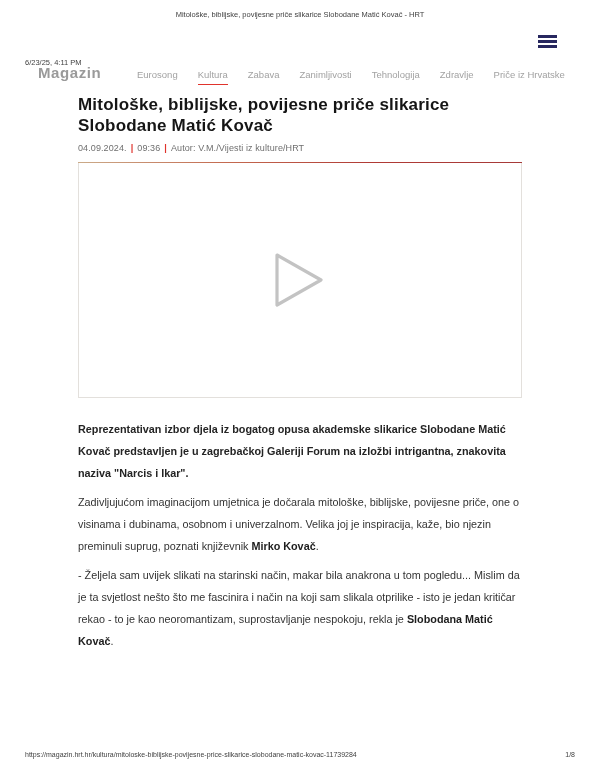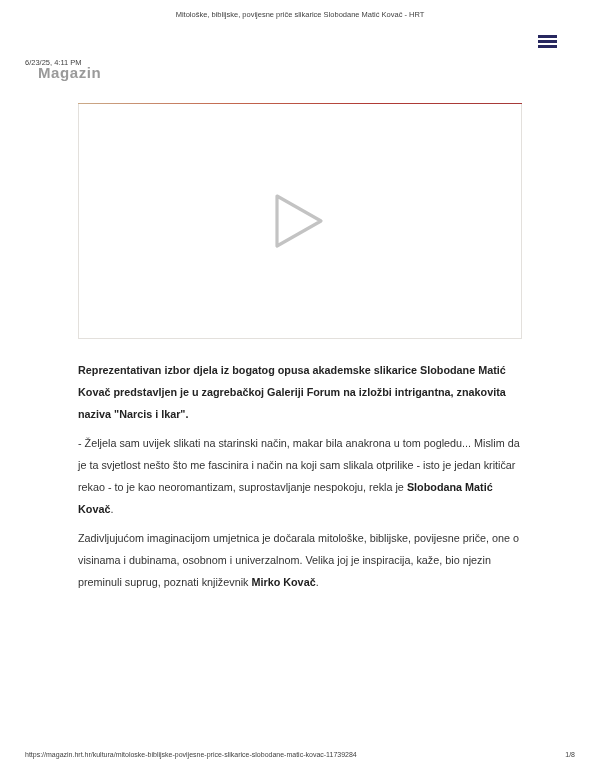--- a/index.html
+++ b/index.html
@@ -94,34 +94,47 @@
 </div>
 
 <button class="hamburger" aria-label="menu">
   <span class="bar"></span>
   <span class="bar"></span>
   <span class="bar"></span>
 </button>
 
 <div class="nav-row">
   <a class="logo">Magazin</a>
+  <div class="nav-links">
+    <a>Eurosong</a>
+    <a class="active">Kultura</a>
+    <a>Zabava</a>
+    <a>Zanimljivosti</a>
+    <a>Tehnologija</a>
+    <a>Zdravlje</a>
+    <a>Priče iz Hrvatske</a>
+  </div>
 </div>
 
 <div class="article">
+  <h1>Mitološke, biblijske, povijesne priče slikarice Slobodane Matić Kovač</h1>
 
+  <div class="meta">
+    <span>04.09.2024.</span><span class="pipe">|</span><span>09:36</span><span class="pipe">|</span><span>Autor: V.M./Vijesti iz kulture/HRT</span>
+  </div>
 
   <div class="video">
     <svg class="play" width="52" height="56" viewBox="0 0 52 56">
       <polygon points="3,3 47,28 3,53" fill="none" stroke="#c3c3c3" stroke-width="3.2" stroke-linejoin="round"></polygon>
     </svg>
   </div>
 
   <p class="lead">Reprezentativan izbor djela iz bogatog opusa akademske slikarice Slobodane Matić Kovač predstavljen je u zagrebačkoj Galeriji Forum na izložbi intrigantna, znakovita naziva "Narcis i Ikar".</p>
 
+  <p class="body-p"><span>Zadivljujućom imaginacijom umjetnica je dočarala mitološke, biblijske, povijesne priče, one o visinama i dubinama, osobnom i univerzalnom. Velika joj je inspiracija, kaže, bio njezin preminuli suprug, poznati književnik </span><b>Mirko Kovač</b><span>.</span></p>
+
   <p class="body-p"><span>- Željela sam uvijek slikati na starinski način, makar bila anakrona u tom pogledu... Mislim da je ta svjetlost nešto što me fascinira i način na koji sam slikala otprilike - isto je jedan kritičar rekao - to je kao neoromantizam, suprostavljanje nespokoju, rekla je </span><b>Slobodana Matić Kovač</b><span>.</span></p>
-
-  <p class="body-p"><span>Zadivljujućom imaginacijom umjetnica je dočarala mitološke, biblijske, povijesne priče, one o visinama i dubinama, osobnom i univerzalnom. Velika joj je inspiracija, kaže, bio njezin preminuli suprug, poznati književnik </span><b>Mirko Kovač</b><span>.</span></p>
 </div>
 
 <div class="print-footer">
   <span class="print-url">https://magazin.hrt.hr/kultura/mitoloske-biblijske-povijesne-price-slikarice-slobodane-matic-kovac-11739284</span>
   <span class="print-pagenum">1/8</span>
 </div>
 
 </body></html>

